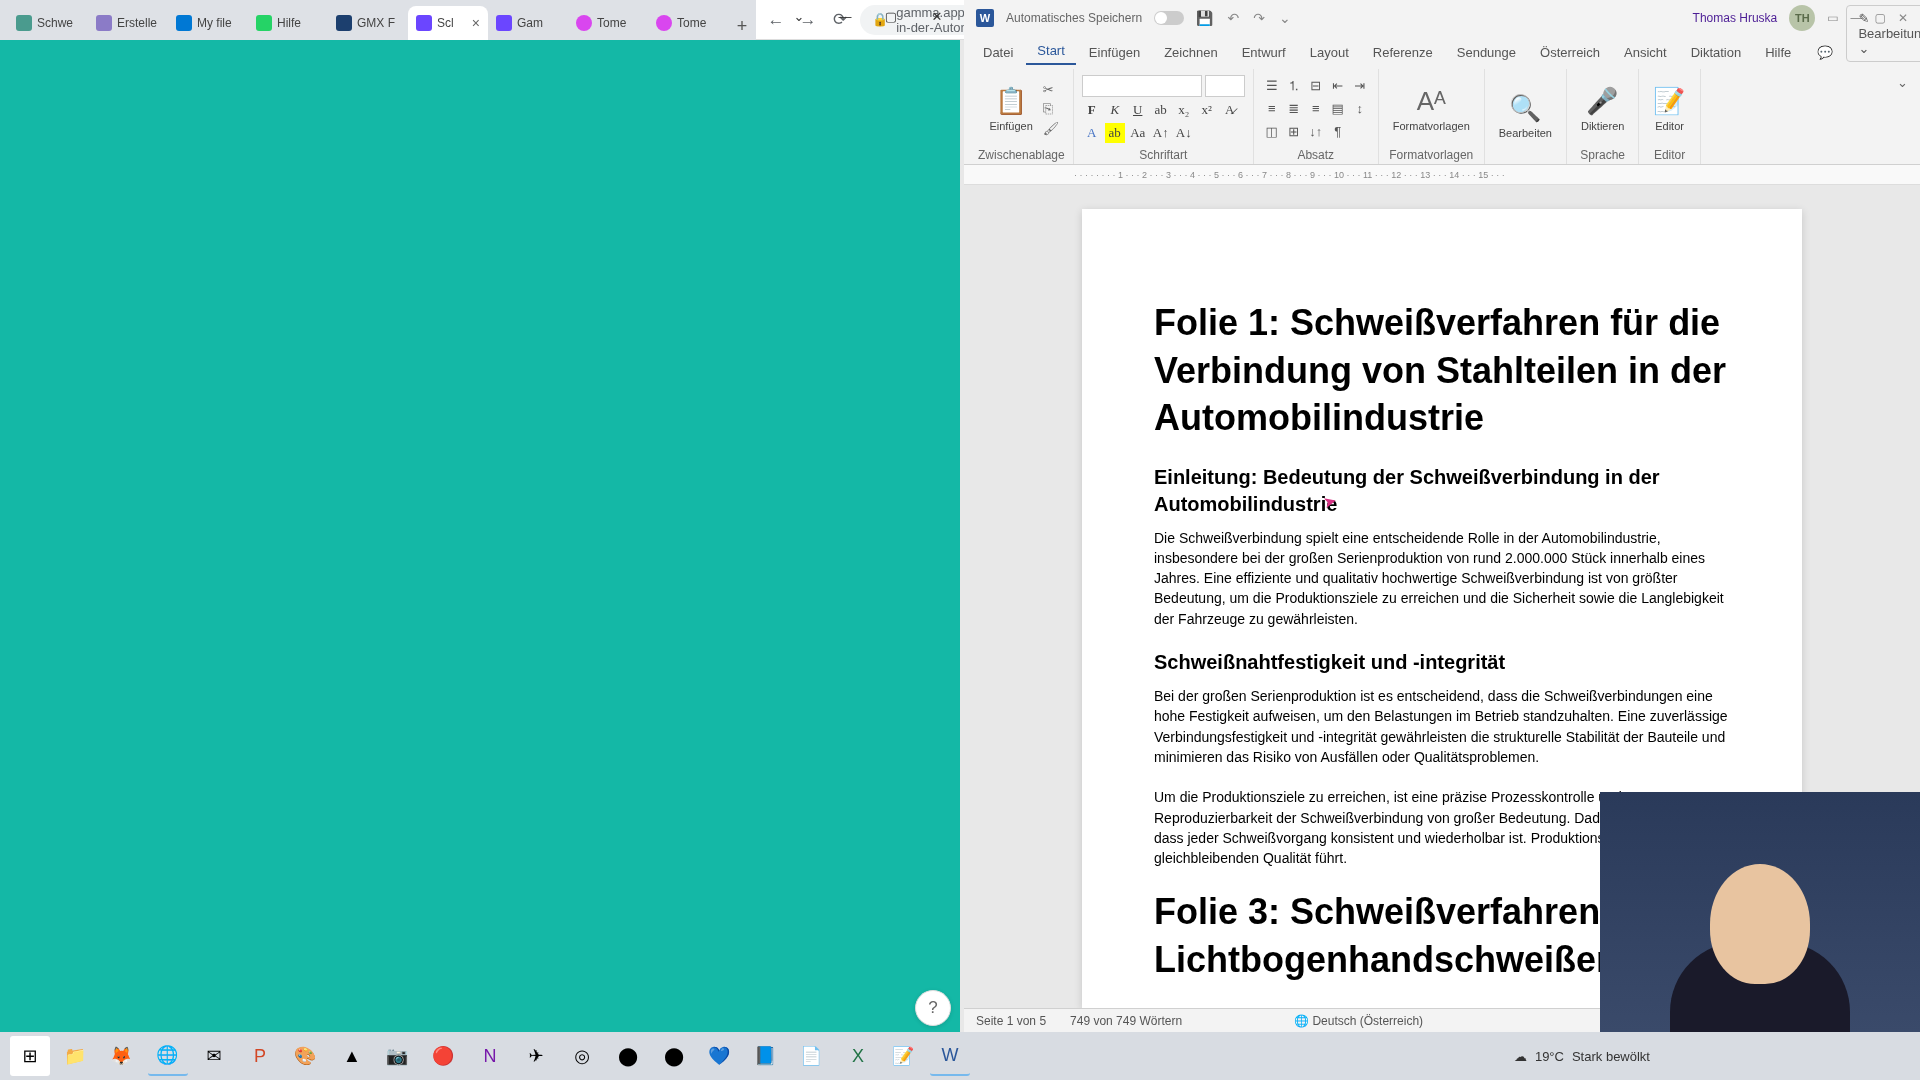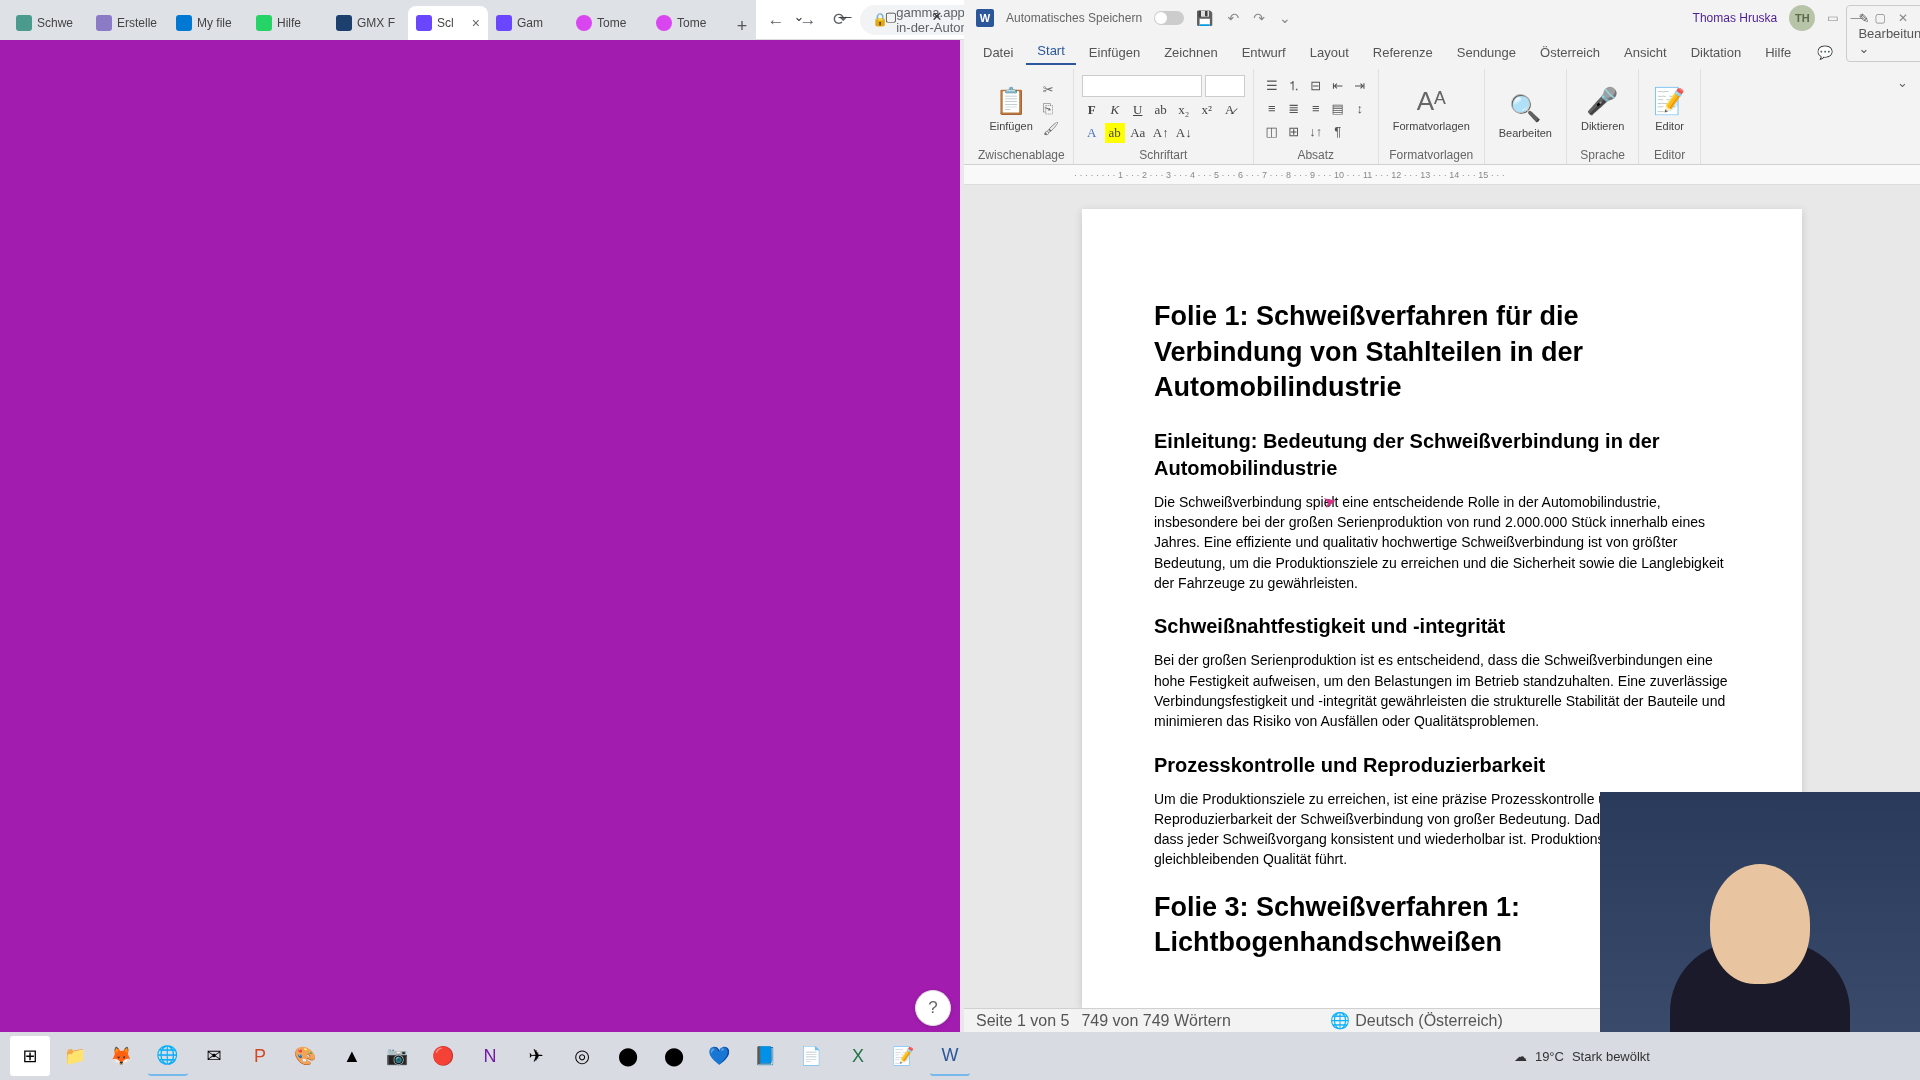--- a/index.html
+++ b/index.html
@@ -1,17 +1,17 @@
 <!DOCTYPE html>
 <html><head>
 <meta charset="utf-8">
 <style>
 *{margin:0;padding:0;box-sizing:border-box;font-family:"Segoe UI",Arial,sans-serif}
 body{width:1920px;height:1080px;overflow:hidden;background:#e8e8e8;position:relative}
-.chrome{position:absolute;left:0;top:0;width:960px;height:1032px;background:#a21caf;display:flex;flex-direction:col}
+.chrome{position:absolute;left:0;top:0;width:960px;height:1032px;background:#14b8a6;display:flex;flex-direction:col}
 .chrome-tabs{height:40px;background:#dee1e6;display:flex;align-items:flex-end;padding-left:8px}
 .ctab{height:34px;min-width:80px;max-width:80px;background:#dee1e6;border-radius:8px 8px 0 0;display:flex;align-items:center;padding:0 8px;font-size:12px;color:#444;gap:5px;overflow:hidden;white-space:nowrap}
 .ctab.active{background:#fff}
 .ctab-icon{width:16px;height:16px;border-radius:3px;flex-shrink:0}
 .ctab-close{margin-left:auto;font-size:14px;color:#666}
 .newtab{width:28px;height:28px;display:flex;align-items:center;justify-content:center;font-size:18px;color:#555}
 .win-controls{position:absolute;right:0;top:0;display:flex}
 .win-btn{width:46px;height:32px;display:flex;align-items:center;justify-content:center;font-size:13px;color:#333}
 .addr-bar{height:40px;background:#fff;display:flex;align-items:center;padding:0 8px;gap:8px;border-bottom:1px solid #ddd}
 .nav-icon{width:24px;height:24px;display:flex;align-items:center;justify-content:center;color:#5f6368;font-size:17px}
@@ -50,24 +50,24 @@
 .f-line{display:flex;gap:3px;align-items:center}
 .f-input{width:120px;height:22px;border:1px solid #ccc;background:#fff;font-size:11px;padding:0 4px}
 .f-size{width:40px;height:22px;border:1px solid #ccc;background:#fff;font-size:11px}
 .fbtn{width:20px;height:20px;display:flex;align-items:center;justify-content:center;font-size:13px;color:#444;font-family:"Times New Roman"}
 .para-block{display:flex;flex-direction:column;gap:3px}
 .p-line{display:flex;gap:2px}
 .pbtn{width:20px;height:20px;display:flex;align-items:center;justify-content:center;font-size:13px;color:#555}
 .word-ruler{height:20px;background:#f9f9f9;border-bottom:1px solid #ddd;font-size:9px;color:#888;padding-left:110px;display:flex;align-items:center;white-space:nowrap;overflow:hidden}
 .word-canvas{flex:1;background:#e8e8e8;overflow:hidden;display:flex;justify-content:center;padding-top:24px}
 .page{width:720px;background:#fff;box-shadow:0 2px 8px rgba(0,0,0,.15);padding:90px 72px 40px;font-family:"Times New Roman",serif}
-.wh1{font-size:27px;font-weight:700;margin-bottom:22px;line-height:1.32}
+.wh1{font-size:36px;font-weight:700;margin-bottom:22px;line-height:1.32}
 .wh2{font-size:20px;font-weight:700;margin-bottom:10px;line-height:1.35}
 .wp{font-size:14px;line-height:1.45;margin-bottom:20px}
-.word-status{height:24px;background:#f3f3f3;border-top:1px solid #d0d0d0;display:flex;align-items:center;padding:0 12px;gap:12px;font-size:16px;color:#555}
+.word-status{height:24px;background:#f3f3f3;border-top:1px solid #d0d0d0;display:flex;align-items:center;padding:0 12px;gap:24px;font-size:12px;color:#555}
 .taskbar{position:absolute;left:0;bottom:0;width:1920px;height:48px;background:#d8dce2;display:flex;align-items:center;padding:0 10px;gap:6px}
 .tb-item{width:40px;height:40px;display:flex;align-items:center;justify-content:center;font-size:18px;border-radius:3px}
 .tb-item.active{border-bottom:2px solid #76b9ed}
 .start{background:#fff}
 .weather{margin-left:auto;display:flex;align-items:center;gap:8px;font-size:13px;color:#333;margin-right:260px}
 .webcam{position:absolute;right:0;bottom:48px;width:320px;height:240px;background:linear-gradient(180deg,#2a3a5a 0%,#3a4a6a 100%);overflow:hidden}
 .face{position:absolute;left:50%;top:30%;transform:translateX(-50%);width:100px;height:120px;background:#e8c4a0;border-radius:50% 50% 45% 45%}
 .shirt{position:absolute;bottom:0;left:50%;transform:translateX(-50%);width:180px;height:90px;background:#1a1a2a;border-radius:70px 70px 0 0}
 .cursor{position:absolute;left:1323px;top:492px;font-size:16px;color:#d63384;transform:rotate(-15deg)}
 </style>
@@ -313,21 +313,20 @@
     <div style="margin-left:auto;padding:6px;color:#666;font-size:13px">⌄</div>
   </div>
   <div class="word-ruler">· · · · · · · · 1 · · · 2 · · · 3 · · · 4 · · · 5 · · · 6 · · · 7 · · · 8 · · · 9 · · · 10 · · · 11 · · · 12 · · · 13 · · · 14 · · · 15 · · ·</div>
   <div class="word-canvas">
     <div class="page">
       <div class="wh1">Folie 1: Schweißverfahren für die Verbindung von Stahlteilen in der Automobilindustrie</div>
       <div class="wh2">Einleitung: Bedeutung der Schweißverbindung in der Automobilindustrie</div>
       <div class="wp">Die Schweißverbindung spielt eine entscheidende Rolle in der Automobilindustrie, insbesondere bei der großen Serienproduktion von rund 2.000.000 Stück innerhalb eines Jahres. Eine effiziente und qualitativ hochwertige Schweißverbindung ist von größter Bedeutung, um die Produktionsziele zu erreichen und die Sicherheit sowie die Langlebigkeit der Fahrzeuge zu gewährleisten.</div>
       <div class="wh2">Schweißnahtfestigkeit und -integrität</div>
       <div class="wp">Bei der großen Serienproduktion ist es entscheidend, dass die Schweißverbindungen eine hohe Festigkeit aufweisen, um den Belastungen im Betrieb standzuhalten. Eine zuverlässige Verbindungsfestigkeit und -integrität gewährleisten die strukturelle Stabilität der Bauteile und minimieren das Risiko von Ausfällen oder Qualitätsproblemen.</div>
-      <div class="wh2">Prozesskontrolle und Reproduzierbarkeit</div>
       <div class="wp">Um die Produktionsziele zu erreichen, ist eine präzise Prozesskontrolle und Reproduzierbarkeit der Schweißverbindung von großer Bedeutung. Dadurch sichergestellt, dass jeder Schweißvorgang konsistent und wiederholbar ist. Produktionsleistung und einer gleichbleibenden Qualität führt.</div>
       <div class="wh1">Folie 3: Schweißverfahren 1: Lichtbogenhandschweißen</div>
 
     </div>
   </div>
   <div class="word-status">
     <span>Seite 1 von 5</span>
     <span>749 von 749 Wörtern</span>
     <span style="margin-left:88px">🌐 <span>Deutsch (Österreich)</span></span>
     <span style="margin-left:auto">⊞ <span>Anzeigeeinstellungen</span></span>

